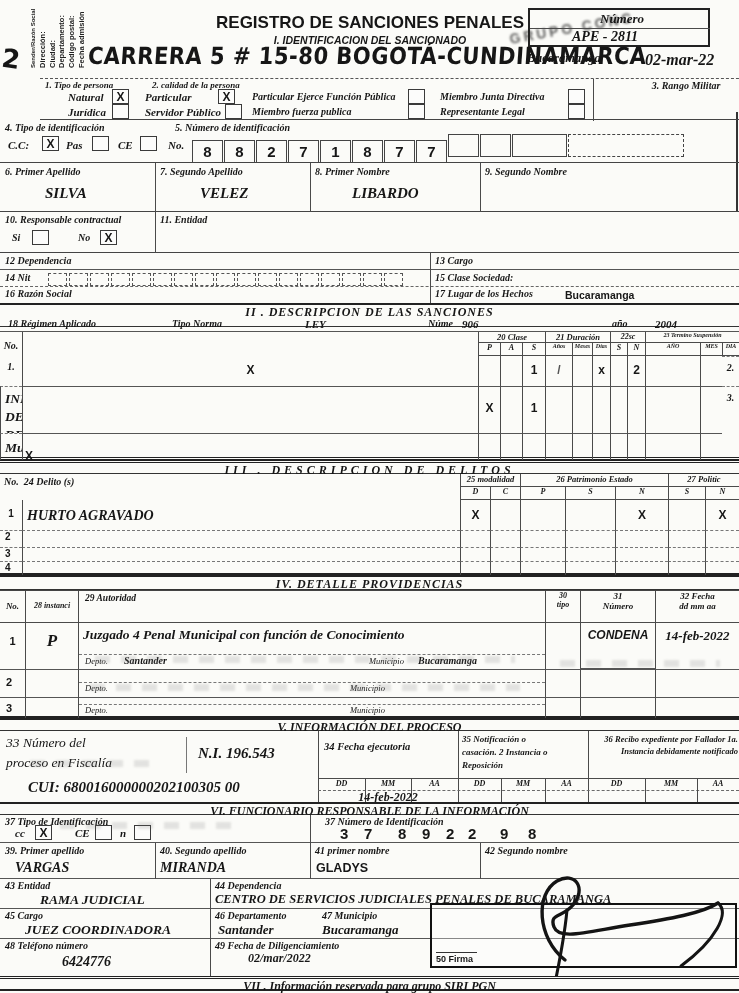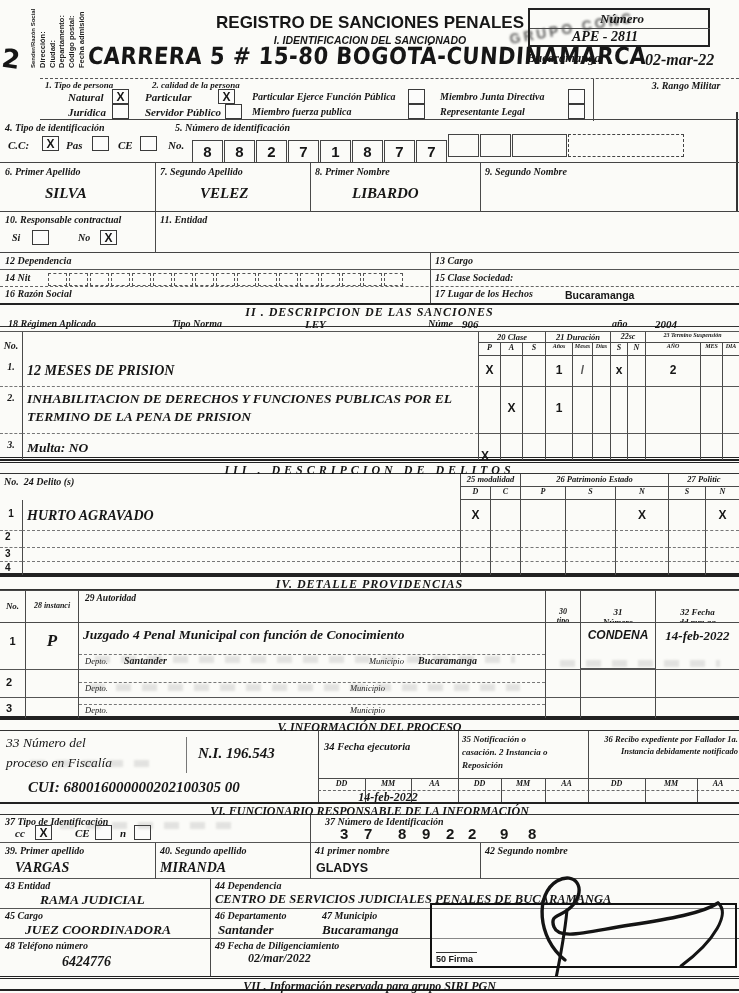--- a/index.html
+++ b/index.html
@@ -23,21 +23,21 @@
   .grid>.nl{border-left:none;}
   .hc{text-align:center;font-style:italic;font-weight:700;border-bottom:1px solid #4a4a4a;}
   .mc{text-align:center;font:700 12px "Liberation Sans",sans-serif;}
   .bt{border-top:1px solid #555;}
   .btd{border-top:1px dashed #777;}
   .txtc{font-style:italic;font-weight:700;font-size:13.5px;padding:3px 4px;line-height:1.35;}
   .numc{font-style:italic;font-weight:700;font-size:10px;text-align:center;padding-top:5px;}
   .t2{top:331px;height:129px;grid-template-columns:22px 456px 22px 22px 23px 27px 20px 18px 17px 18px 55px 22px 17px;grid-template-rows:11px 13px 30px 47px 28px;font-size:9px;border-bottom:3px double #222;border-top:1px solid #555;}
   .t3{top:474px;height:101px;grid-template-columns:22px 438px 30px 30px 45px 50px 53px 37px 34px;grid-template-rows:13px 13px 30px 17px 14px 14px;font-size:9px;border-bottom:2px solid #222;}
   .t4{top:590px;height:128px;grid-template-columns:25px 53px 467px 35px 75px 84px;grid-template-rows:32px 46px 28px 22px;font-size:9px;border-top:1px solid #444;border-bottom:2px solid #222;}
-  .t4 .hc{font-size:9px;padding-top:16px;}
+  .t4 .hc{font-size:9px;padding-top:0;}
   .autcell{position:relative;}
   .subline{position:absolute;left:0;right:0;bottom:0;border-top:1px dashed #777;height:15px;font-size:8.5px;font-style:italic;}
   .smudge{position:absolute;height:7px;background:repeating-linear-gradient(90deg,rgba(110,110,110,.17) 0 15px,rgba(110,110,110,0) 15px 26px);filter:blur(.8px);}
   .stamp{position:absolute;font-family:"Liberation Sans",sans-serif;font-weight:700;color:rgba(45,45,45,.75);filter:blur(1.3px);letter-spacing:3px;}
   .hand{font-family:"DejaVu Sans",sans-serif;font-weight:800;transform:skewX(-4deg) scaleY(1.12);letter-spacing:.5px;}
   svg{display:block;}
 </style>
 </head>
 <body>
 
@@ -179,21 +179,20 @@
     <div class="hc" style="font-size:6px;">Años</div>
     <div class="hc" style="font-size:6px;">Meses</div>
     <div class="hc" style="font-size:6px;">Días</div>
     <div class="hc" style="font-size:8px;">S</div>
     <div class="hc" style="font-size:8px;">N</div>
     <div class="hc" style="font-size:6px;">AÑO</div>
     <div class="hc" style="font-size:6px;">MES</div>
     <div class="hc" style="font-size:6px;">DIA</div>
 
     <div class="nl numc">1.</div>
-    <div class="txtc" style="font-size:14px;padding-top:6px;">12 MESES DE PRISION</div>
     <div class="mc" style="padding-top:7px;">X</div>
     <div class="mc" style="padding-top:7px;"></div>
     <div class="mc" style="padding-top:7px;"></div>
     <div class="mc" style="padding-top:7px;">1</div>
     <div class="mc" style="padding-top:7px;color:#555;">/</div>
     <div class="mc" style="padding-top:7px;"></div>
     <div class="mc" style="padding-top:7px;">x</div>
     <div class="mc" style="padding-top:7px;"></div>
     <div class="mc" style="padding-top:7px;">2</div>
     <div class="mc" style="padding-top:7px;"></div>

